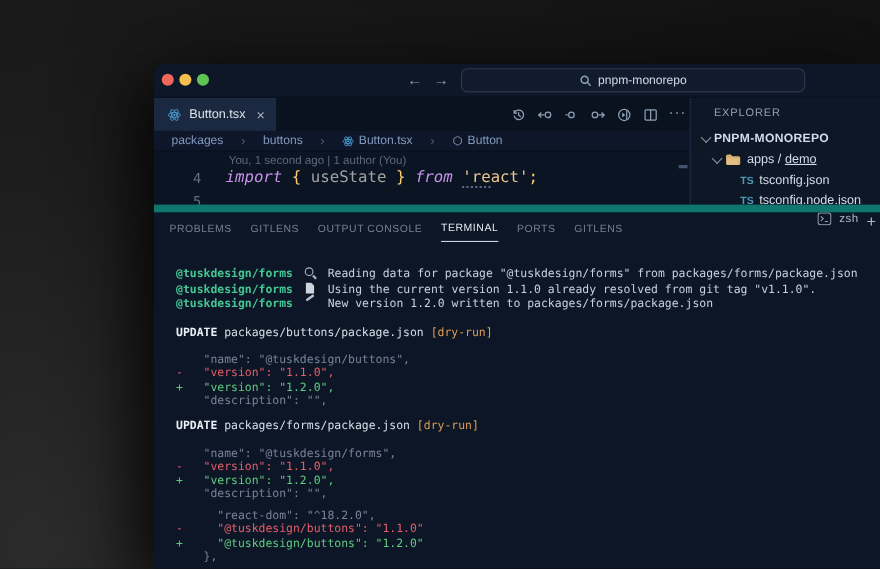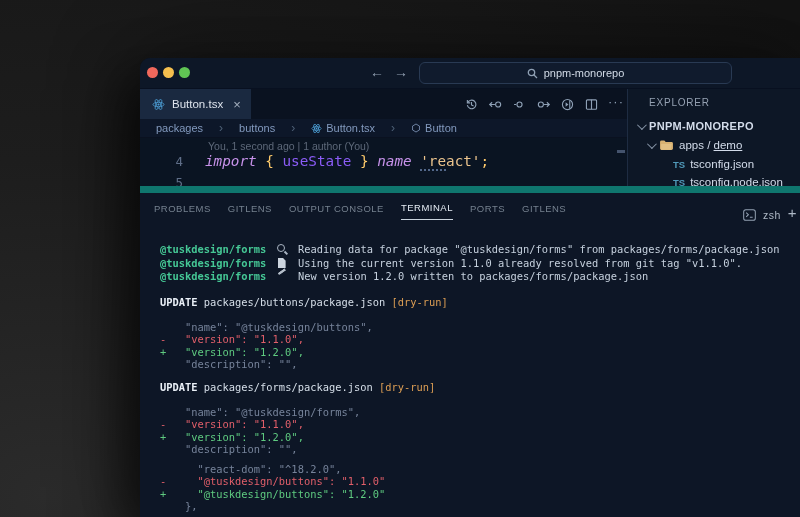--- a/index.html
+++ b/index.html
@@ -35,21 +35,21 @@
   .crumb{display:flex;align-items:center;gap:4px;}
   .editor{position:relative;height:49px;background:#0a1422;border-top:1px solid #0a1120;overflow:hidden;}
   .blame{position:absolute;left:68px;top:2px;font-size:10.5px;color:#5d6879;}
   .codeblock{position:absolute;left:0;top:13px;right:0;font-family:"DejaVu Sans Mono",monospace;
     font-size:14.3px;line-height:21px;}
   .cline{display:flex;height:21px;white-space:pre;}
   .lnum{width:43px;text-align:right;color:#5f6e88;font-size:12.5px;flex:none;}
   .ctext{margin-left:22px;}
   .kw{color:var(--kw-purple);font-style:italic;}
   .brace{color:var(--brace-gold);}
-  .plain{color:#8b5cf6;}
+  .plain{color:#a3a3a3;}
   .str{color:var(--string-tan);}
   .dotted{border-bottom:2px dotted #53688a;}
   .mini{position:absolute;right:2px;top:12px;width:8px;height:3px;background:#44536d;}
   
   .sidebar{position:absolute;left:487px;top:0;right:0;height:98px;background:#0d1726;
     border-left:1px solid #1e2c42;overflow:hidden;color:#d3dcea;}
   .ex-title{position:absolute;left:21px;top:8px;font-size:10px;letter-spacing:.8px;color:#95a1b2;}
   .ex-row{position:absolute;display:flex;align-items:center;gap:5px;font-size:11.5px;white-space:nowrap;}
   .ex-root{left:9px;top:31px;font-weight:bold;font-size:11px;letter-spacing:.3px;}
   .ex-folder{left:19px;top:50px;}
@@ -58,21 +58,21 @@
   .chev{width:6px;height:6px;border-right:1.4px solid #8795a8;border-bottom:1.4px solid #8795a8;
     transform:rotate(45deg) translateY(-2px);flex:none;}
   .tsbadge{color:var(--ts-blue);font-weight:bold;font-size:9.5px;flex:none;}
   .u{text-decoration:underline;}
   
   .panel{position:absolute;left:0;top:128px;right:0;bottom:0;background:#0d1626;border-top:7px solid #0f766e;}
   .panel-tabs{position:relative;height:28px;display:flex;align-items:center;gap:17px;padding-left:14px;
     font-size:9.5px;letter-spacing:.5px;color:#75818f;}
   .ptab{padding:8px 0 6px;}
   .ptab.active{color:#e4ebf3;border-bottom:1px solid #c9d3dd;}
-  .shell-cluster{position:absolute;right:3px;top:0;height:28px;display:flex;align-items:flex-end;gap:7px;
+  .shell-cluster{position:absolute;right:3px;top:0;height:28px;display:flex;align-items:flex-start;gap:7px;
     color:#aeb9c6;font-size:10.5px;}
   .plus{font-size:15px;font-weight:normal;color:#aeb9c6;}
   .term pre{margin:4px;position:absolute;left:16px;font-family:"DejaVu Sans Mono",monospace;font-size:10.4px;}
   .tb0{top:46px;line-height:13.6px;}
   .tb1{top:99px;line-height:12.4px;}
   .tb2{top:184px;line-height:12.4px;}
   .tb3{top:266px;line-height:12.4px;}
   .tline{white-space:pre;}
   .t-pkg{color:var(--pkg-green);font-weight:bold;}
   .t-msg{color:#c6d1de;}
@@ -207,21 +207,21 @@
             </span>
             <span>Button</span>
           </span>
         </div>
 
         <div class="editor">
           <div class="blame">You, 1 second ago | 1 author (You)</div>
           <div class="codeblock">
             <div class="cline">
               <span class="lnum">4</span>
-              <span class="ctext"><span class="kw">import</span><span class="plain"> </span><span class="brace">{</span><span class="plain"> useState </span><span class="brace">}</span><span class="plain"> </span><span class="kw">name</span><span class="plain"> </span><span class="str dotted">'re</span><span class="str">act'</span><span class="brace">;</span></span>
+              <span class="ctext"><span class="kw">import</span><span class="plain"> </span><span class="brace">{</span><span class="plain"> useState </span><span class="brace">}</span><span class="plain"> </span><span class="kw">from</span><span class="plain"> </span><span class="str dotted">'re</span><span class="str">act'</span><span class="brace">;</span></span>
             </div>
             <div class="cline">
               <span class="lnum">5</span>
             </div>
           </div>
           <span class="mini"></span>
         </div>
       </div>
 
       <div class="sidebar">

